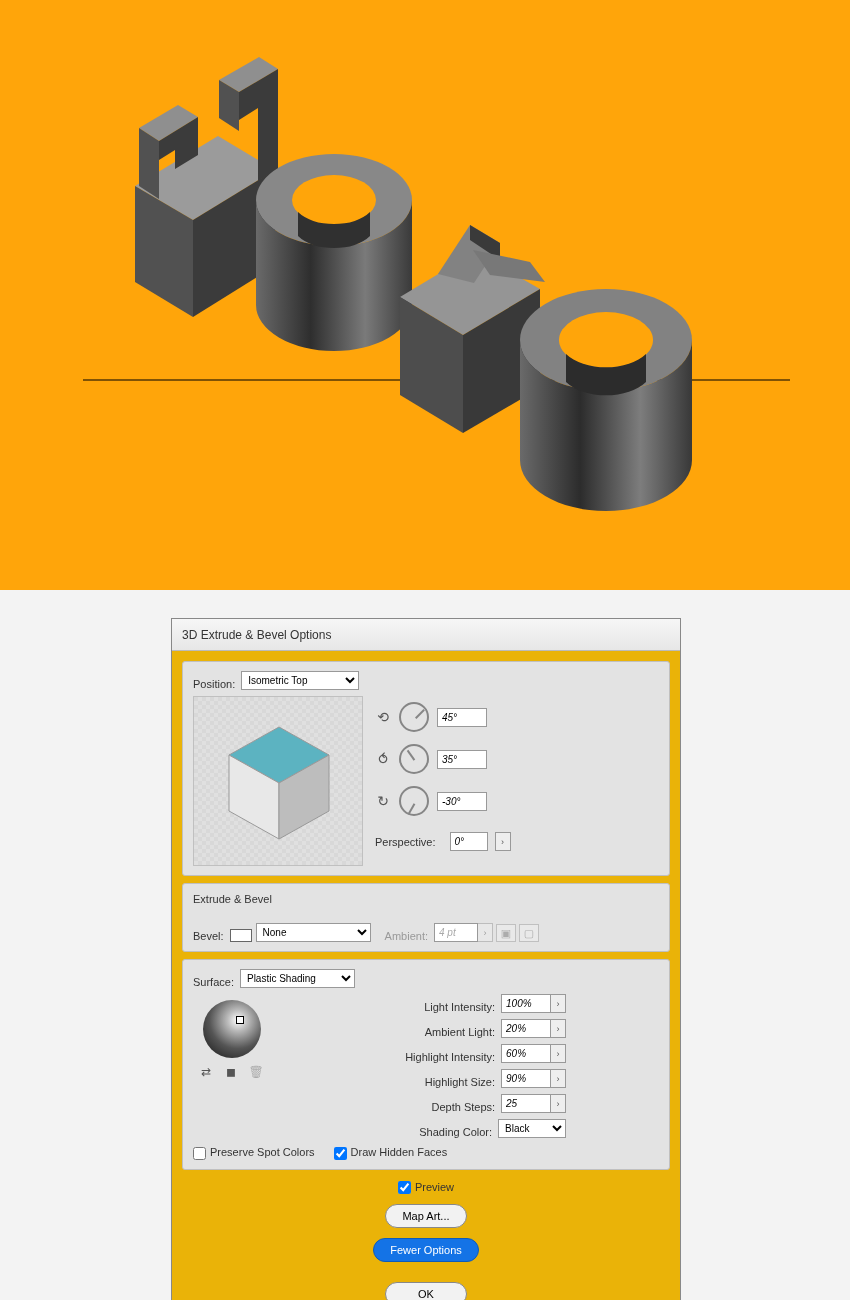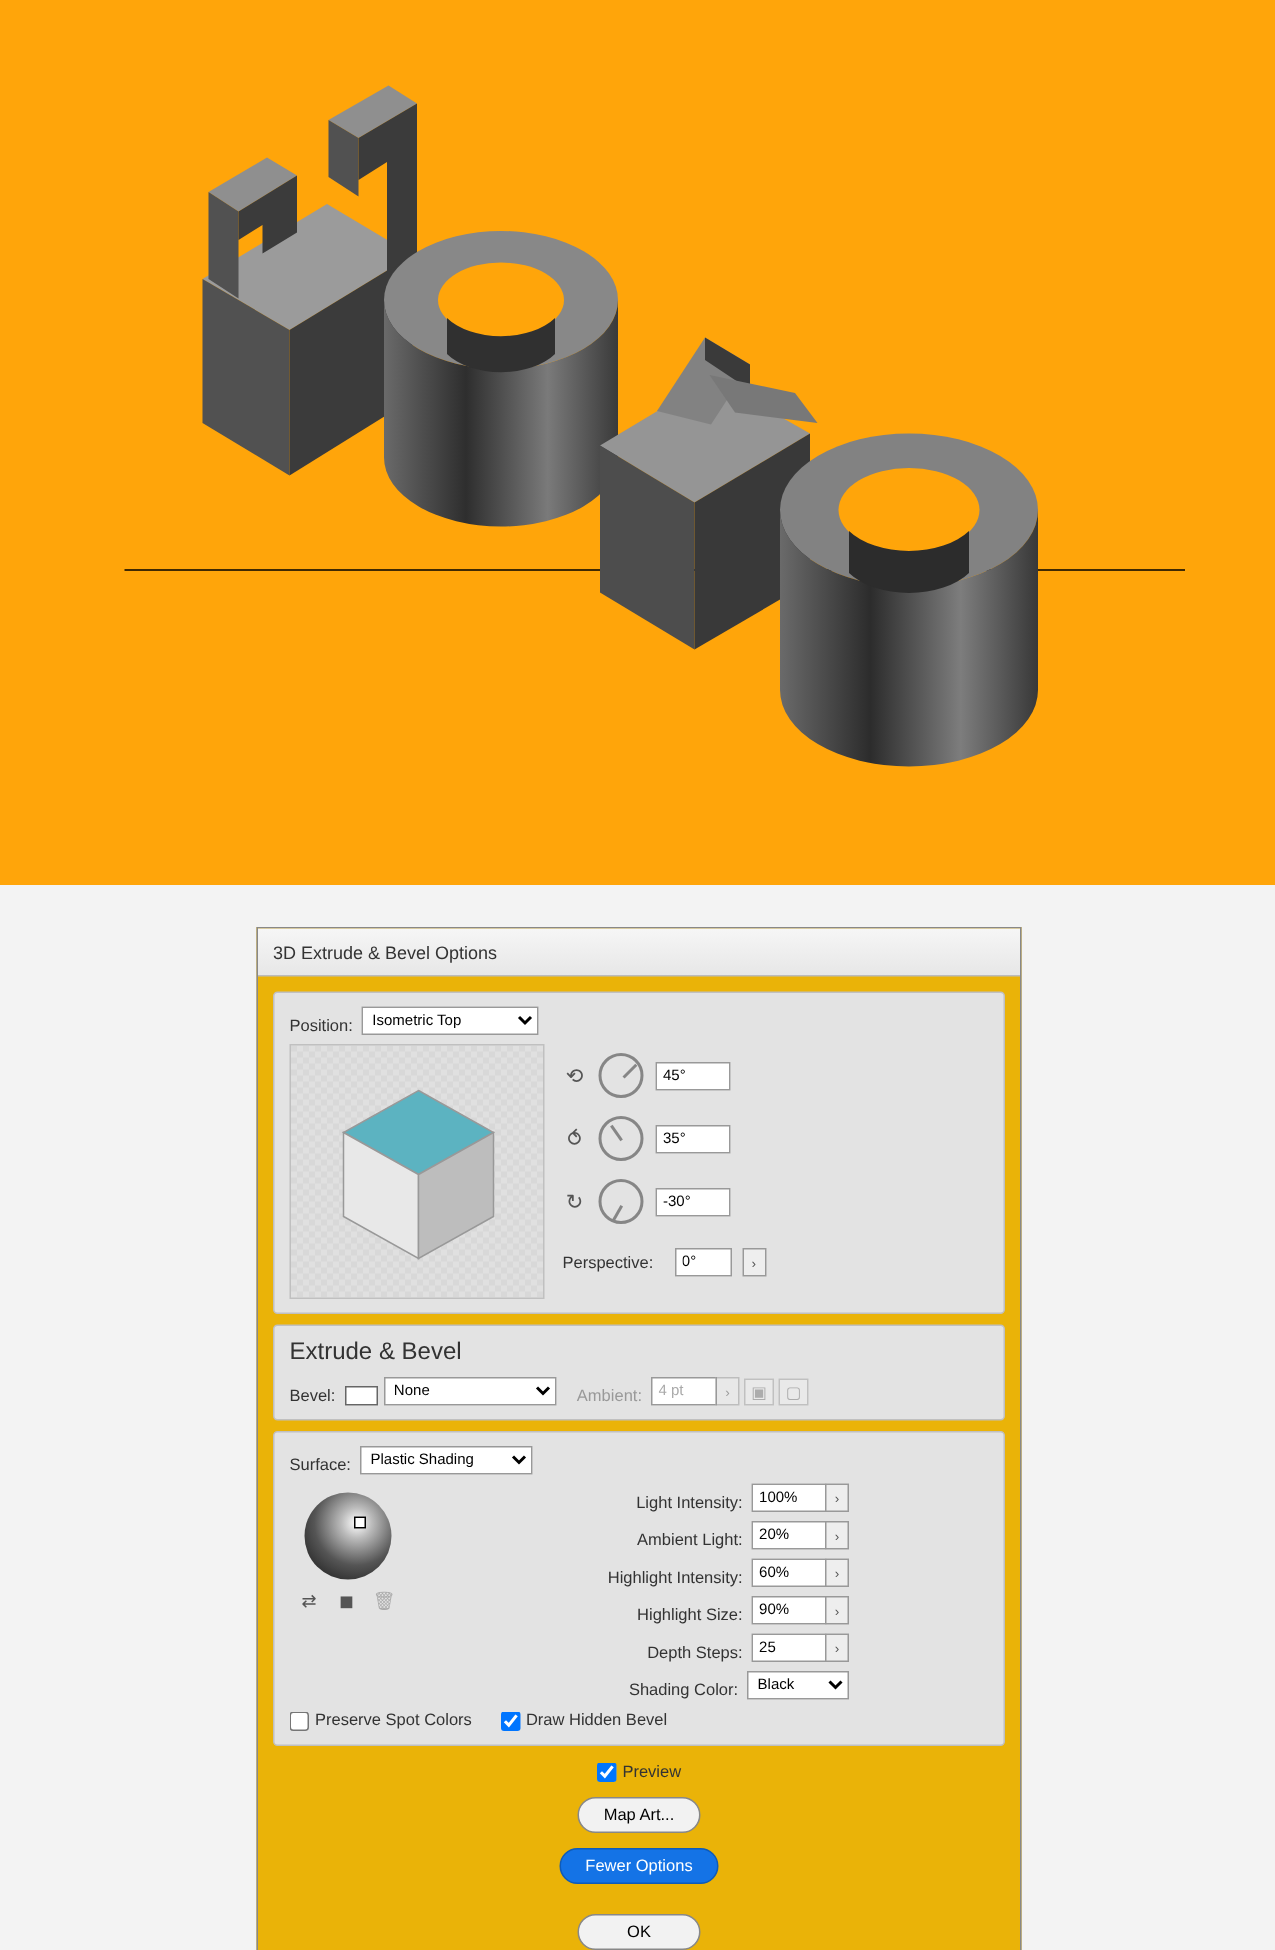--- a/index.html
+++ b/index.html
@@ -25,21 +25,21 @@
   padding: 9px 10px 9px 10px; margin-bottom: 7px; position: relative;
 }
 .row { display: flex; align-items: flex-end; margin-bottom: 6px; }
 .row:last-child { margin-bottom: 0; }
 .label { text-align: right; margin-right: 6px; }
 select, input[type=text] {
   border: 1px solid #999; background: #fff; height: 19px;
   font-family: inherit; font-size: 10px; padding: 0 4px;
 }
 select { padding: 0 2px; }
-.num-in { width: 50px; }
+.num-in { width: 50px; font-style: italic; }
 .step-btn {
   width: 16px; height: 19px; border: 1px solid #999; background: #eee;
   display: inline-flex; align-items: center; justify-content: center;
   margin-left: -1px; cursor: pointer; font-size: 9px; color:#555;
 }
 .step-btn::before { content: "›"; }
 
 .preview-cube {
   width: 170px; height: 170px; border: 1px solid #c0c0c0;
   background: repeating-conic-gradient(#e0e0e0 0% 25%, #d8d8d8 0% 50%) 0 0/8px 8px;
@@ -53,21 +53,21 @@
   border: 2px solid #868686; position: relative;
 }
 .dial::after {
   content:""; position:absolute; width:2px; height:12px; background:#868686;
   left: 50%; top: 2px; transform-origin: 50% 13px;
 }
 .dial.a1::after { transform: rotate(45deg); }
 .dial.a2::after { transform: rotate(-35deg); }
 .dial.a3::after { transform: rotate(210deg); }
 
-.sec-title { font-size: 16px; margin-bottom: 7px; }
+.sec-title { font-size: 11px; margin-bottom: 18px; }
 
 .cap-toggle {
   display:inline-flex; border:1px solid #999; border-radius:3px; overflow:hidden;
 }
 .cap-toggle span {
   width: 22px; height: 18px; background:#eee; display:inline-flex; align-items:center; justify-content:center;
 }
 .cap-toggle span.active { background:#c8c8c8; }
 .cap-dot { width:10px; height:10px; border-radius:50%; border:2px solid #555; }
 .cap-dot.filled { background:#555; }
@@ -266,21 +266,21 @@
               <span class="step-btn"></span>
             </div>
           <div class="row">
               <span class="label">Shading Color:</span>
               <select style="width:68px"><option>Black</option></select>
             </div>
         </div>
       </div>
       <div class="chk-row">
         <label><input type="checkbox" style=""><span>Preserve Spot Colors</span></label>
-        <label><input type="checkbox" checked="" style=""><span>Draw Hidden Bevel</span></label>
+        <label><input type="checkbox" checked="" style=""><span>Draw Hidden Faces</span></label>
       </div>
     </div>
 
     <div class="footer">
       <label><input type="checkbox" checked="" style=""><span>Preview</span></label>
       <button class="btn">Map Art...</button>
       <button class="btn primary">Fewer Options</button>
       <span class="spacer"></span>
       <button class="btn">OK</button>
       <button class="btn">Cancel</button>

